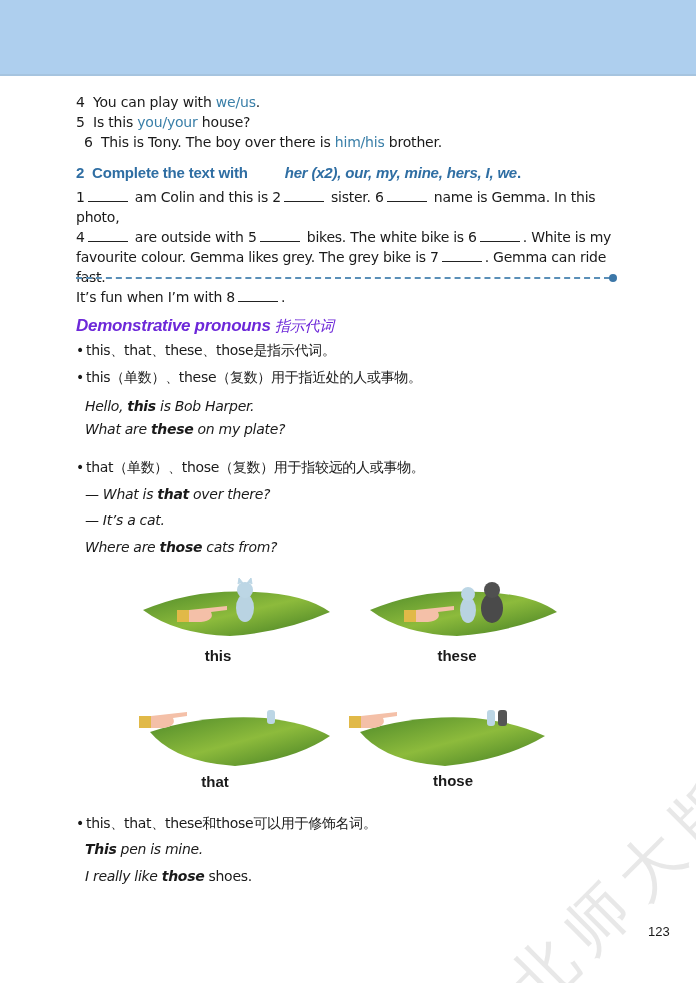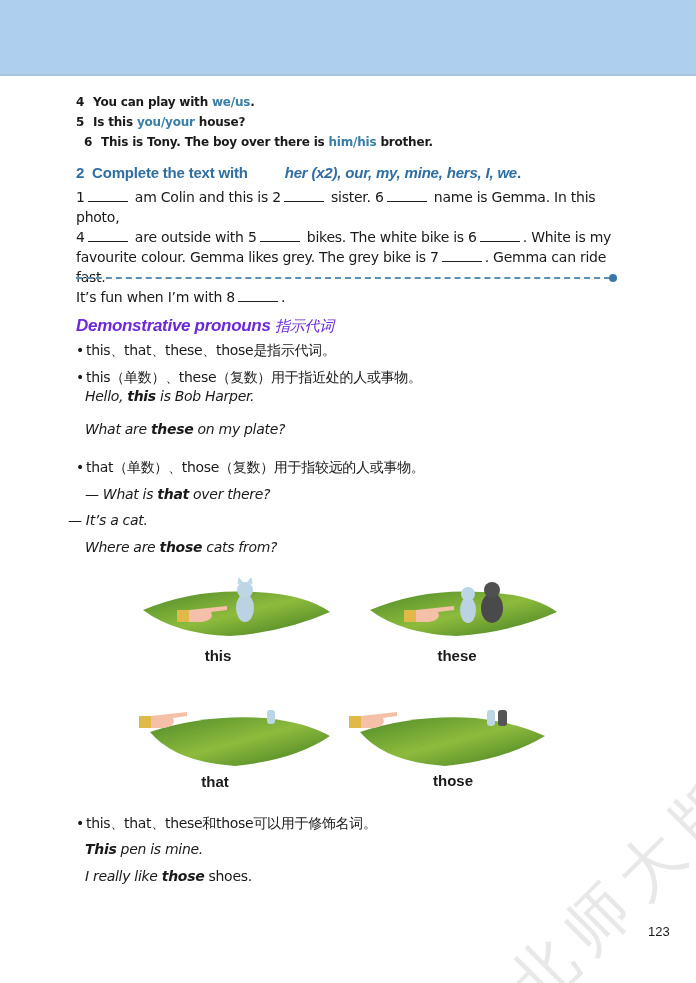--- a/index.html
+++ b/index.html
@@ -2,21 +2,21 @@
 <html><head>
 <meta charset="utf-8">
 <style>
   html, body { margin: 0; padding: 0; }
   body {
     width: 696px; height: 983px; background: #ffffff; position: relative; overflow: hidden;
     font-family: "DejaVu Sans", "Liberation Sans", sans-serif; color: #1a1a1a;
   }
   .header-band { position: absolute; left: 0; top: 0; width: 696px; height: 74px; background: #aecfee; border-bottom: 2px solid #a6c4df; }
   .abs { position: absolute; }
-  .line { font-size: 12px; line-height: 20px; white-space: nowrap; letter-spacing: -0.2px; font-weight: bold; }
+  .line { font-size: 14px; line-height: 20px; white-space: nowrap; letter-spacing: -0.2px; }
   .num { display: inline-block; width: 17px; }
   .choice { color: #3a7fa8; }
   .ex-title { font-family: "Liberation Sans", sans-serif; font-weight: bold; color: #2f6ea3; font-size: 15px; line-height: 20px; letter-spacing: -0.2px; }
   .ex-title .words { font-style: italic; margin-left: 33px; }
   .para { font-size: 14px; line-height: 20px; letter-spacing: -0.25px; width: 560px; }
   .blank { display: inline-block; width: 40px; border-bottom: 1px solid #222; margin: 0 3px; height: 12px; vertical-align: baseline; }
   .divider { position: absolute; left: 76px; top: 277px; width: 534px; border-top: 2px dashed #5a8fb8; }
   .divider-dot { position: absolute; left: 609px; top: 274px; width: 8px; height: 8px; border-radius: 50%; background: #3c77a8; }
   .section-title { font-family: "Liberation Sans", sans-serif; font-weight: bold; color: #6d28d9; font-size: 17px; letter-spacing: -0.3px; font-style: italic; }
   .section-title .cn { font-weight: normal; font-size: 15px; }
@@ -66,26 +66,26 @@
 <div class="divider"></div>
 <div class="divider-dot"></div>
 
 <div class="abs section-title" style="left:76px;top:316px;">
   <span>Demonstrative pronouns</span> <span class="cn">指示代词</span>
 </div>
 
 <div class="abs bullet" style="left:76px;top:340px;"><span class="dot">•</span><span>this、that、these、those是指示代词。</span></div>
 <div class="abs bullet" style="left:76px;top:367px;"><span class="dot">•</span><span>this（单数）、these（复数）用于指近处的人或事物。</span></div>
 
-<div class="abs example" style="left:85px;top:386px;"><span>Hello, </span><b>this</b><span> is Bob Harper.</span></div>
+<div class="abs example" style="left:85px;top:396px;"><span>Hello, </span><b>this</b><span> is Bob Harper.</span></div>
 <div class="abs example" style="left:85px;top:419px;"><span>What are </span><b>these</b><span> on my plate?</span></div>
 
 <div class="abs bullet" style="left:76px;top:457px;"><span class="dot">•</span><span>that（单数）、those（复数）用于指较远的人或事物。</span></div>
 <div class="abs example" style="left:85px;top:484px;"><span>— What is </span><b>that</b><span> over there?</span></div>
-<div class="abs example" style="left:68px;top:510px;"><span>— It’s a cat.</span></div>
+<div class="abs example" style="left:85px;top:510px;"><span>— It’s a cat.</span></div>
 <div class="abs example" style="left:85px;top:537px;"><span>Where are </span><b>those</b><span> cats from?</span></div>
 
 <svg class="abs" style="left:135px;top:570px;" width="200" height="70">
   <defs>
     <linearGradient id="g1" x1="0" y1="0" x2="1" y2="1">
         <stop offset="0" stop-color="#4f8a2a"></stop>
         <stop offset="0.5" stop-color="#8dbb3c"></stop>
         <stop offset="1" stop-color="#3f7a22"></stop>
       </linearGradient>
   </defs>

